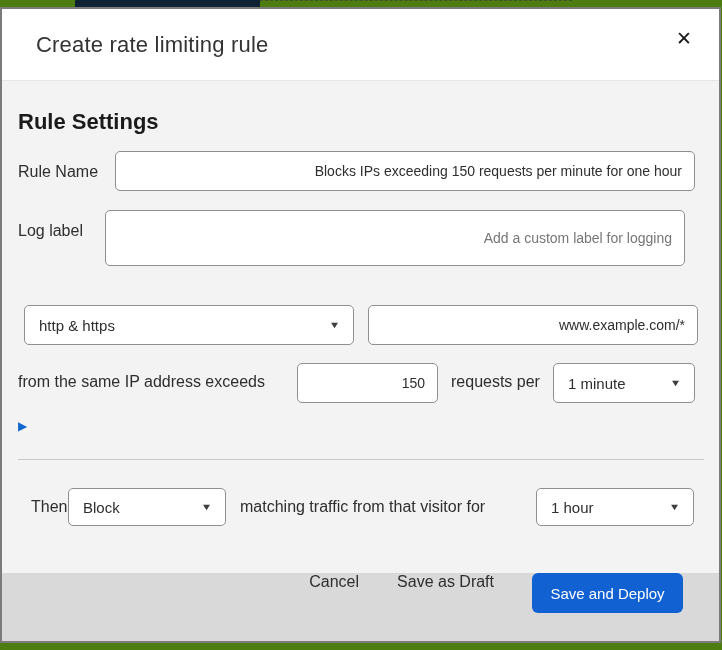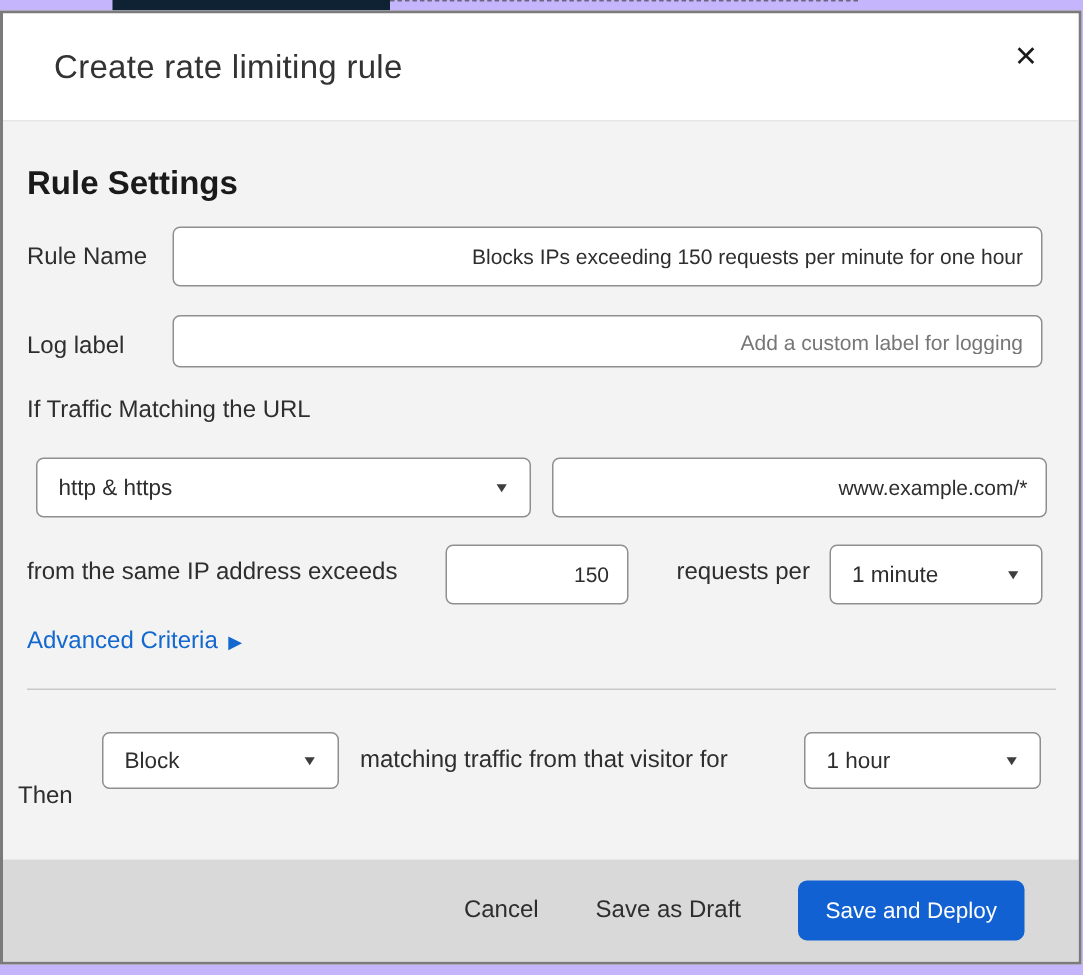--- a/index.html
+++ b/index.html
@@ -5,21 +5,21 @@
   * { margin: 0; padding: 0; box-sizing: border-box; }
   html, body { background: #fff; }
   body {
     font-family: "Liberation Sans", "DejaVu Sans", sans-serif;
     color: #2e2e2e;
   }
   .stage {
     position: relative;
     width: 722px;
     height: 650px;
-    background: #c4b5fd;
+    background: #4d7c0f;
     overflow: hidden;
   }
   
   .top-bar {
     position: absolute;
     left: 75px; top: 0;
     width: 185px; height: 7px;
     background: #0e2233;
   }
   .top-hairline {
@@ -128,21 +128,21 @@
   }
   .divider {
     height: 1px;
     background: #c8c8c8;
   }
   .dialog-footer {
     position: relative;
     height: 68px;
     background: #d9d9d9;
     display: flex;
-    align-items: center;
+    align-items: flex-start;
     justify-content: flex-end;
     gap: 38px;
     padding-right: 36px;
     padding-left: 41px;
   }
   .text-btn {
     background: transparent;
     border: none;
     font-family: "Liberation Sans", "DejaVu Sans", sans-serif;
     font-size: 16px;
@@ -176,46 +176,44 @@
     </div>
 
     <div class="dialog-body">
 
       <div class="abs section-heading" style="left:16px; top:28px;">Rule Settings</div>
 
       <label class="abs field-label" style="left:16px; top:82px;">Rule Name</label>
       <input class="abs text-input" style="left: 113px; top: 70px; width: 580px; height: 40px;" value="Blocks IPs exceeding 150 requests per minute for one hour">
 
       <label class="abs field-label" style="left:16px; top:141px;">Log label</label>
-      <input class="abs text-input" style="left: 113px; top: 129px; width: 580px; height: 35px;" placeholder="Add a custom label for logging">
-
-      <div class="abs inline-text" style="left:16px; top:184px;">If Traffic Matching the URL</div>
+      <input class="abs text-input" style="left: 103px; top: 129px; width: 580px; height: 56px;" placeholder="Add a custom label for logging">
+
 
       <div class="abs selectbox" style="left:22px; top:224px; width:330px; height:40px;">
         <span>http &amp; https</span>
         <span class="caret">▼</span>
       </div>
       <input class="abs text-input" style="left: 366px; top: 224px; width: 330px; height: 40px;" value="www.example.com/*">
 
       <div class="abs inline-text" style="left:16px; top:292px;">from the same IP address exceeds</div>
-      <input class="abs text-input" style="left: 295px; top: 282px; width: 122px; height: 40px;" value="150">
+      <input class="abs text-input" style="left: 295px; top: 282px; width: 141px; height: 40px;" value="150">
       <div class="abs inline-text" style="left:449px; top:292px;">requests per</div>
       <div class="abs selectbox" style="left:551px; top:282px; width:142px; height:40px;">
         <span>1 minute</span>
         <span class="caret">▼</span>
       </div>
 
       <a class="abs adv-link" style="left:16px; top:338px;">
-        <span>Advanced Criteria</span>
         <span class="adv-caret">▶</span>
       </a>
 
       <div class="abs divider" style="left:16px; top:378px; width:686px;"></div>
 
-      <div class="abs inline-text" style="left:10px; top:417px;margin-top:24px;">Then</div>
+      <div class="abs inline-text" style="left:29px; top:417px;">Then</div>
       <div class="abs selectbox" style="left:66px; top:407px; width:158px; height:38px;">
         <span>Block</span>
         <span class="caret">▼</span>
       </div>
       <div class="abs inline-text" style="left:238px; top:417px;text-align:right;">matching traffic from that visitor for</div>
       <div class="abs selectbox" style="left:534px; top:407px; width:158px; height:38px;">
         <span>1 hour</span>
         <span class="caret">▼</span>
       </div>
 

